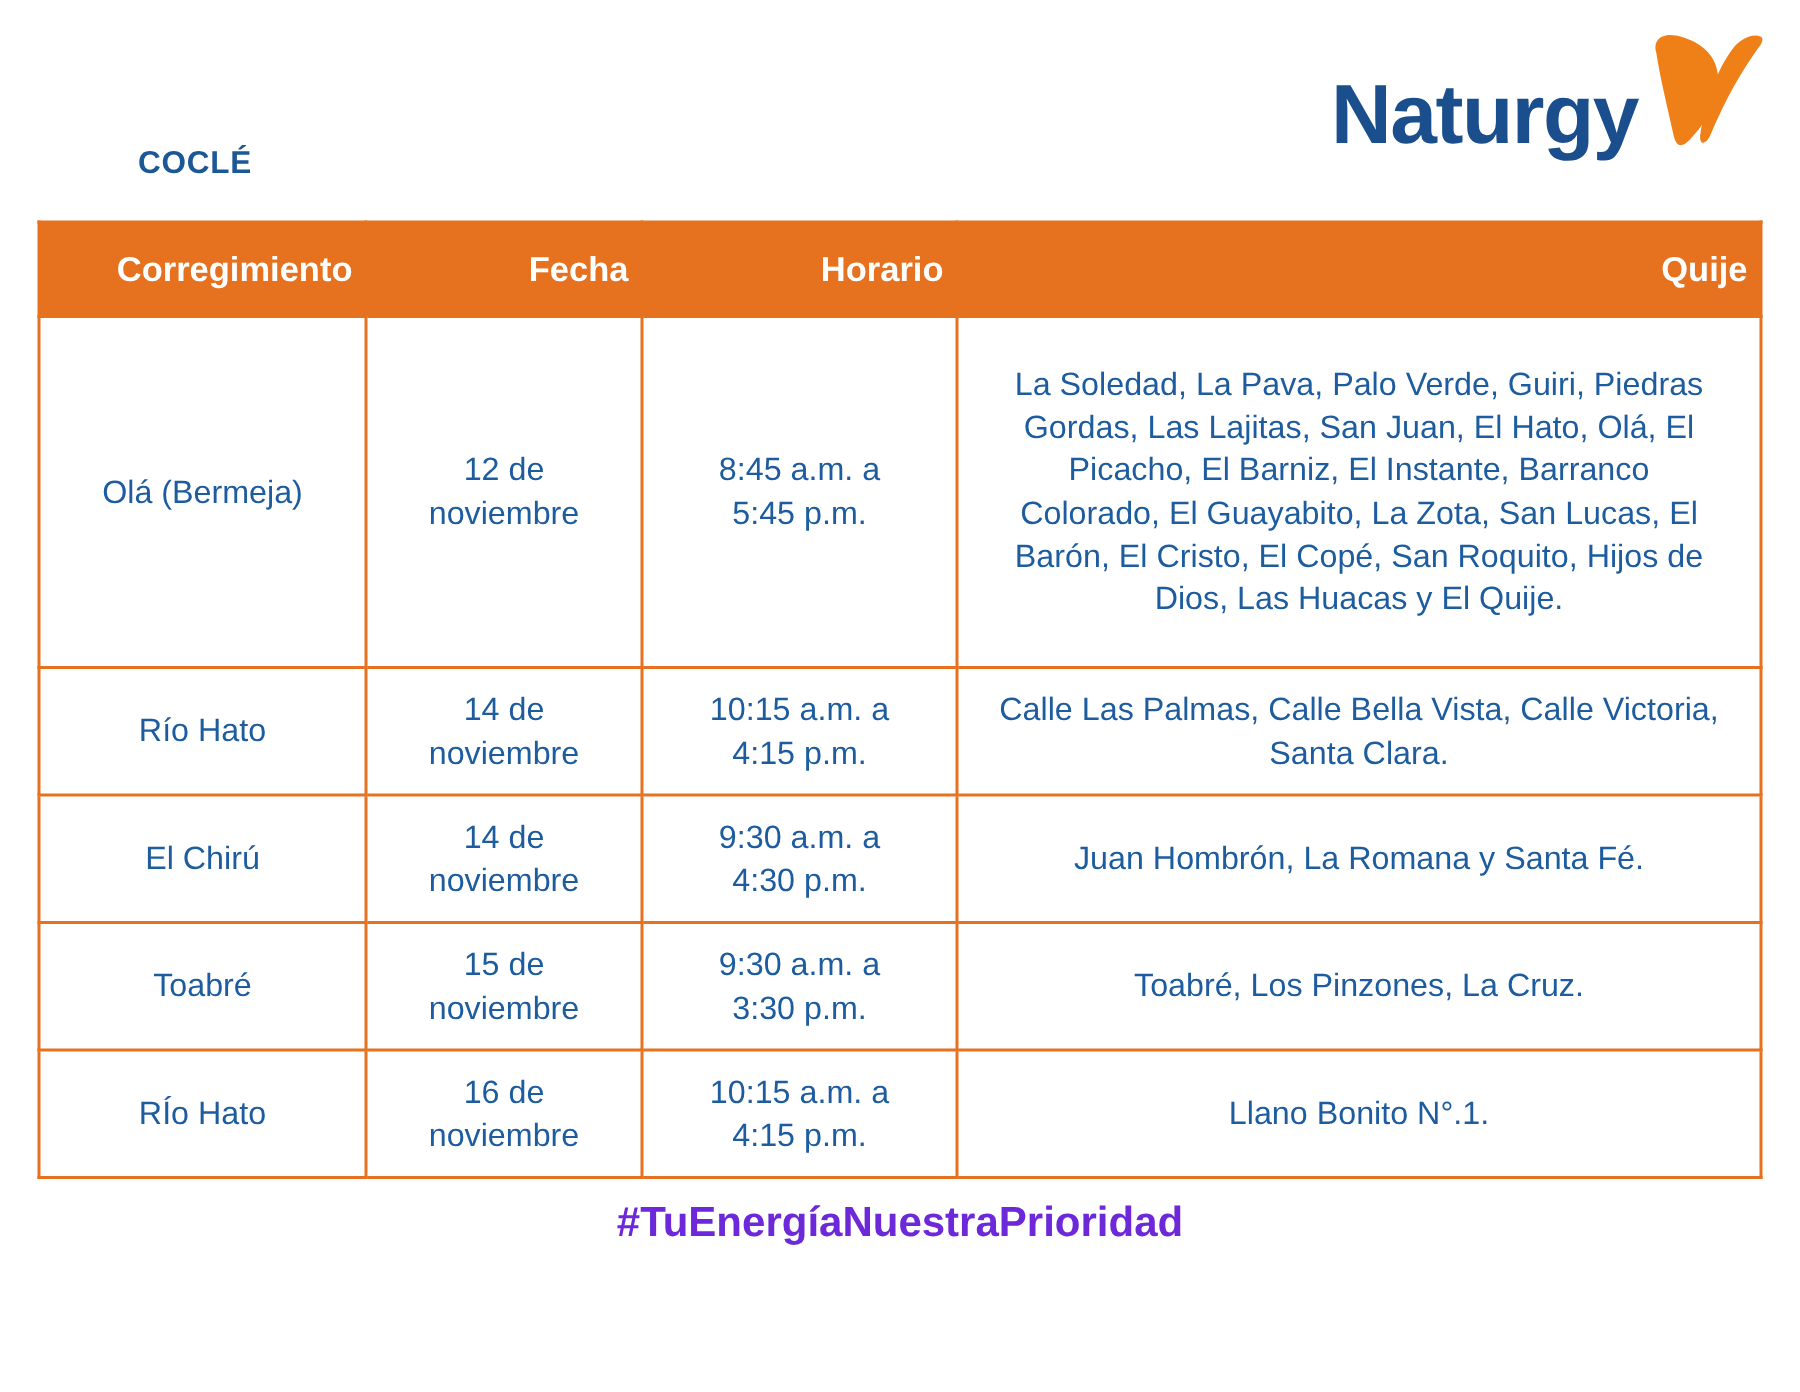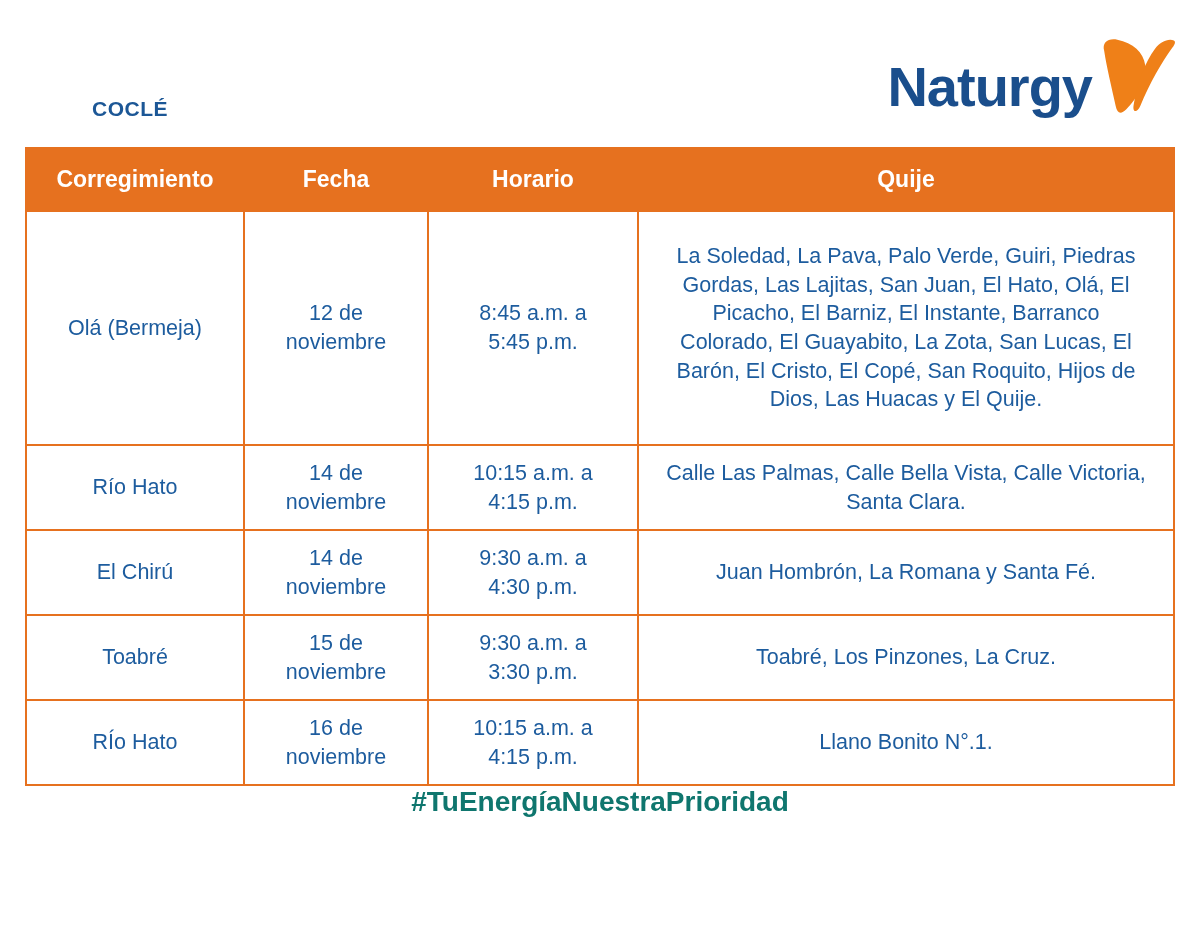--- a/index.html
+++ b/index.html
@@ -26,23 +26,23 @@
     left: 92px;
     top: 97px;
     font-size: 21px;
     font-weight: bold;
     letter-spacing: 0.5px;
     color: #1c5796;
   }
   .logo {
     position: absolute;
     right: 22px;
-    top: 40px;
+    top: 24px;
     display: flex;
-    align-items: center;
+    align-items: flex-end;
   }
   .logo-text {
     font-size: 56px;
     font-weight: bold;
     letter-spacing: -1px;
     color: #1a4e8c;
     line-height: 1;
     margin-top: 14px;
   }
   .butterfly {
@@ -61,44 +61,45 @@
   table.schedule th,
   table.schedule td {
     border: 2px solid #e6711f;
   }
   table.schedule thead th {
     background: #e6711f;
     color: #ffffff;
     font-size: 23px;
     font-weight: bold;
     height: 61px;
-    text-align: center;
+    text-align: right;
     vertical-align: middle;
     padding: 0 8px;
   }
   table.schedule td {
     color: #1d5c9e;
     font-size: 21.5px;
     line-height: 1.33;
     text-align: center;
     vertical-align: middle;
     padding: 6px 25px;
     background: #ffffff;
   }
   tr.row { height: 85px; }
   tr.row-tall { height: 234px; }
   .fecha-span  { display: inline-block; max-width: 120px; text-align: center; }
   .horario-span { display: inline-block; max-width: 135px; }
   .zonas-span  { display: inline-block; max-width: 505px; }
   
   .hashtag {
+    margin-top: 13px;
     text-align: center;
     font-size: 28px;
     font-weight: bold;
-    color: #0f766e;
+    color: #6d28d9;
   }
 </style>
 </head>
 <body>
 
 <div class="page">
 
   <div class="top">
     <div class="region-title">COCLÉ</div>
 

